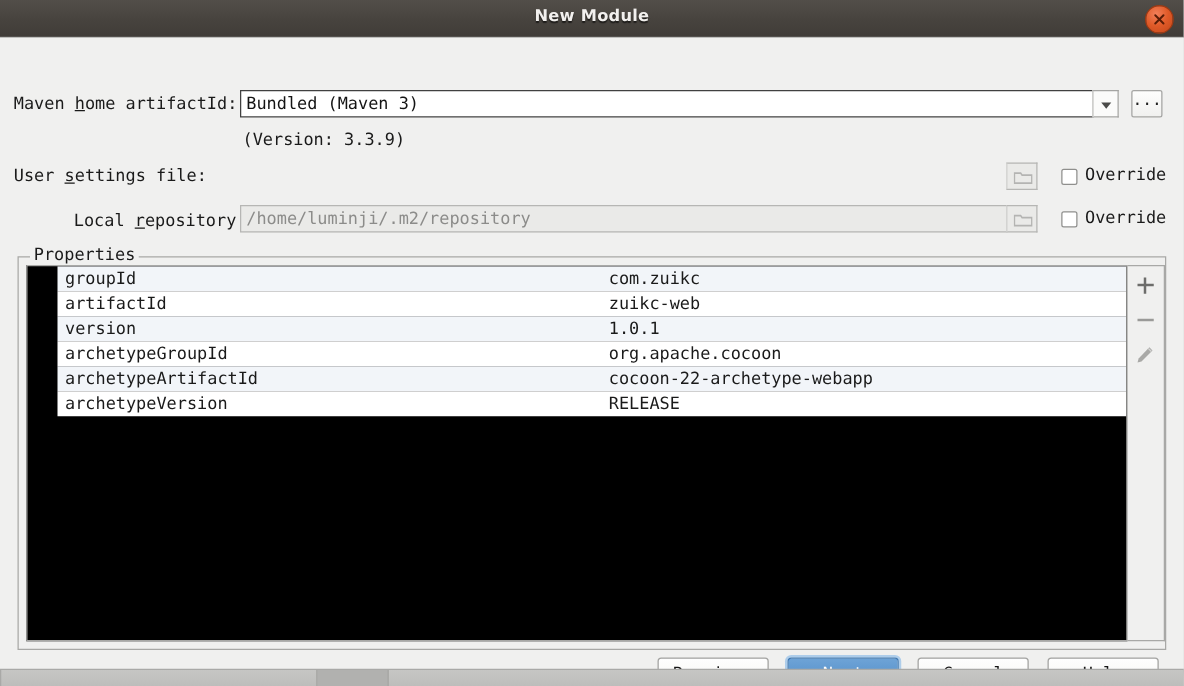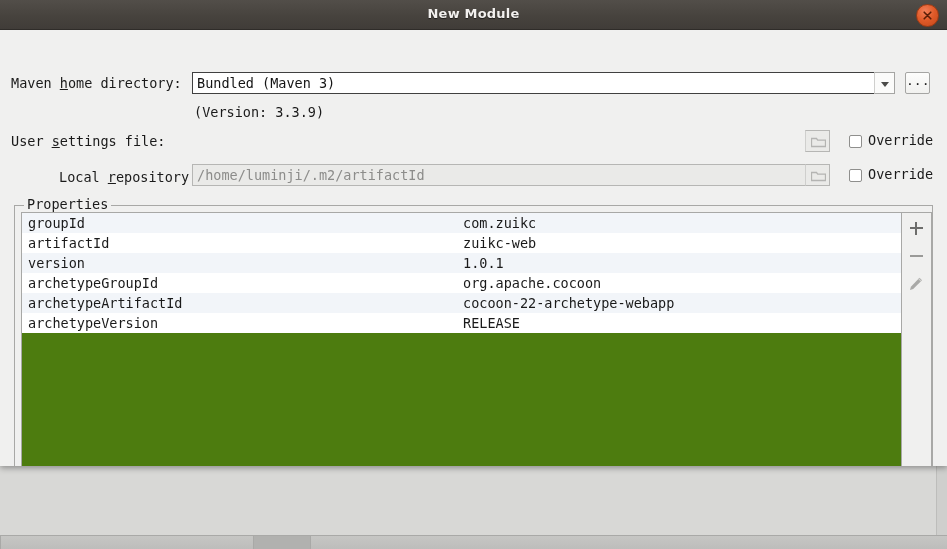--- a/index.html
+++ b/index.html
@@ -64,21 +64,21 @@
     border-right: 1px solid #a9a9a7;
   }
   .tb-item.active { background: #b1b1af; }
 
   
   #window {
     position: absolute;
     left: 0;
     top: 0;
     width: 947px;
-    height: 466px;
+    height: 536px;
     background: #f0f0ef;
     box-shadow: 0 2px 6px rgba(0,0,0,.35);
     overflow: hidden;
   }
 
   
   #titlebar {
     position: relative;
     height: 29px;
     background: linear-gradient(180deg, #524e49 0%, #47433e 55%, #403c38 100%);
@@ -234,22 +234,23 @@
 
   
   #table-wrap {
     position: absolute;
     left: 21px;
     top: 182px;
     width: 881px;
     height: 301px;
     box-sizing: border-box;
     border: 1px solid #a8a8a6;
-    background: #4d7c0f;
+    background: #000000;
     overflow: hidden;
+    padding-left: 24px;
   }
   .trow {
     position: relative;
     height: 20px;
     line-height: 20px;
     background: #ffffff;
   }
   .trow.alt { background: #f2f5f9; }
   .tkey, .tval {
     position: absolute;
@@ -330,21 +331,21 @@
       <div id="title-text">New Module</div>
       <div id="close-btn">
         <svg width="13" height="13" viewBox="0 0 13 13" aria-hidden="true">
           <path d="M3.2 3.2 L9.8 9.8 M9.8 3.2 L3.2 9.8" stroke="#5a1d06" stroke-width="1.6" stroke-linecap="round" fill="none"></path>
         </svg>
       </div>
     </div>
 
     <div id="content">
 
-      <div class="lbl" style="left:11px; top:45px;"><span>Maven </span><span class="mn">h</span><span>ome directory:</span></div>
+      <div class="lbl" style="left:11px; top:45px;"><span>Maven </span><span class="mn">h</span><span>ome artifactId:</span></div>
 
       <div class="field" style="left:192px; top:42px; width:683px;">Bundled (Maven 3)</div>
       <div class="combo-arrow" style="left:874px; top:42px;">
           <i></i>
         </div>
       <div class="browse-btn" style="left:905px; top:42px;">...</div>
 
       <div class="lbl" style="left:194px; top:74px;">(Version: 3.3.9)</div>
 
       <div class="lbl" style="left:11px; top:103px;"><span>User </span><span class="mn">s</span><span>ettings file:</span></div>
@@ -354,21 +355,21 @@
           <path d="M0.5 2.5 h5 l1.2 1.6 h7.8 v6.4 h-14 z" fill="none" stroke="#b4b4b2" stroke-width="1.3"></path>
         </svg>
       </div>
       <div class="cb-wrap" style="left:849px; top:105px;">
         <span class="cb-box"></span>
         <span class="cb-lbl">Override</span>
       </div>
 
       <div class="lbl" style="left:11px; top:139px;margin-left:48px;"><span>Local </span><span class="mn">r</span><span>epository:</span></div>
 
-      <div class="field disabled" style="left:192px; top:134px; width:614px;">/home/luminji/.m2/artifactId</div>
+      <div class="field disabled" style="left:192px; top:134px; width:614px;">/home/luminji/.m2/repository</div>
       <div class="folder-btn" style="left:805px; top:134px;">
         <svg width="15" height="13" viewBox="0 0 15 13" style="position:absolute;left:5px;top:5px;" aria-hidden="true">
           <path d="M0.5 2.5 h5 l1.2 1.6 h7.8 v6.4 h-14 z" fill="none" stroke="#b4b4b2" stroke-width="1.3"></path>
         </svg>
       </div>
       <div class="cb-wrap" style="left:849px; top:139px;">
         <span class="cb-box"></span>
         <span class="cb-lbl">Override</span>
       </div>
 

